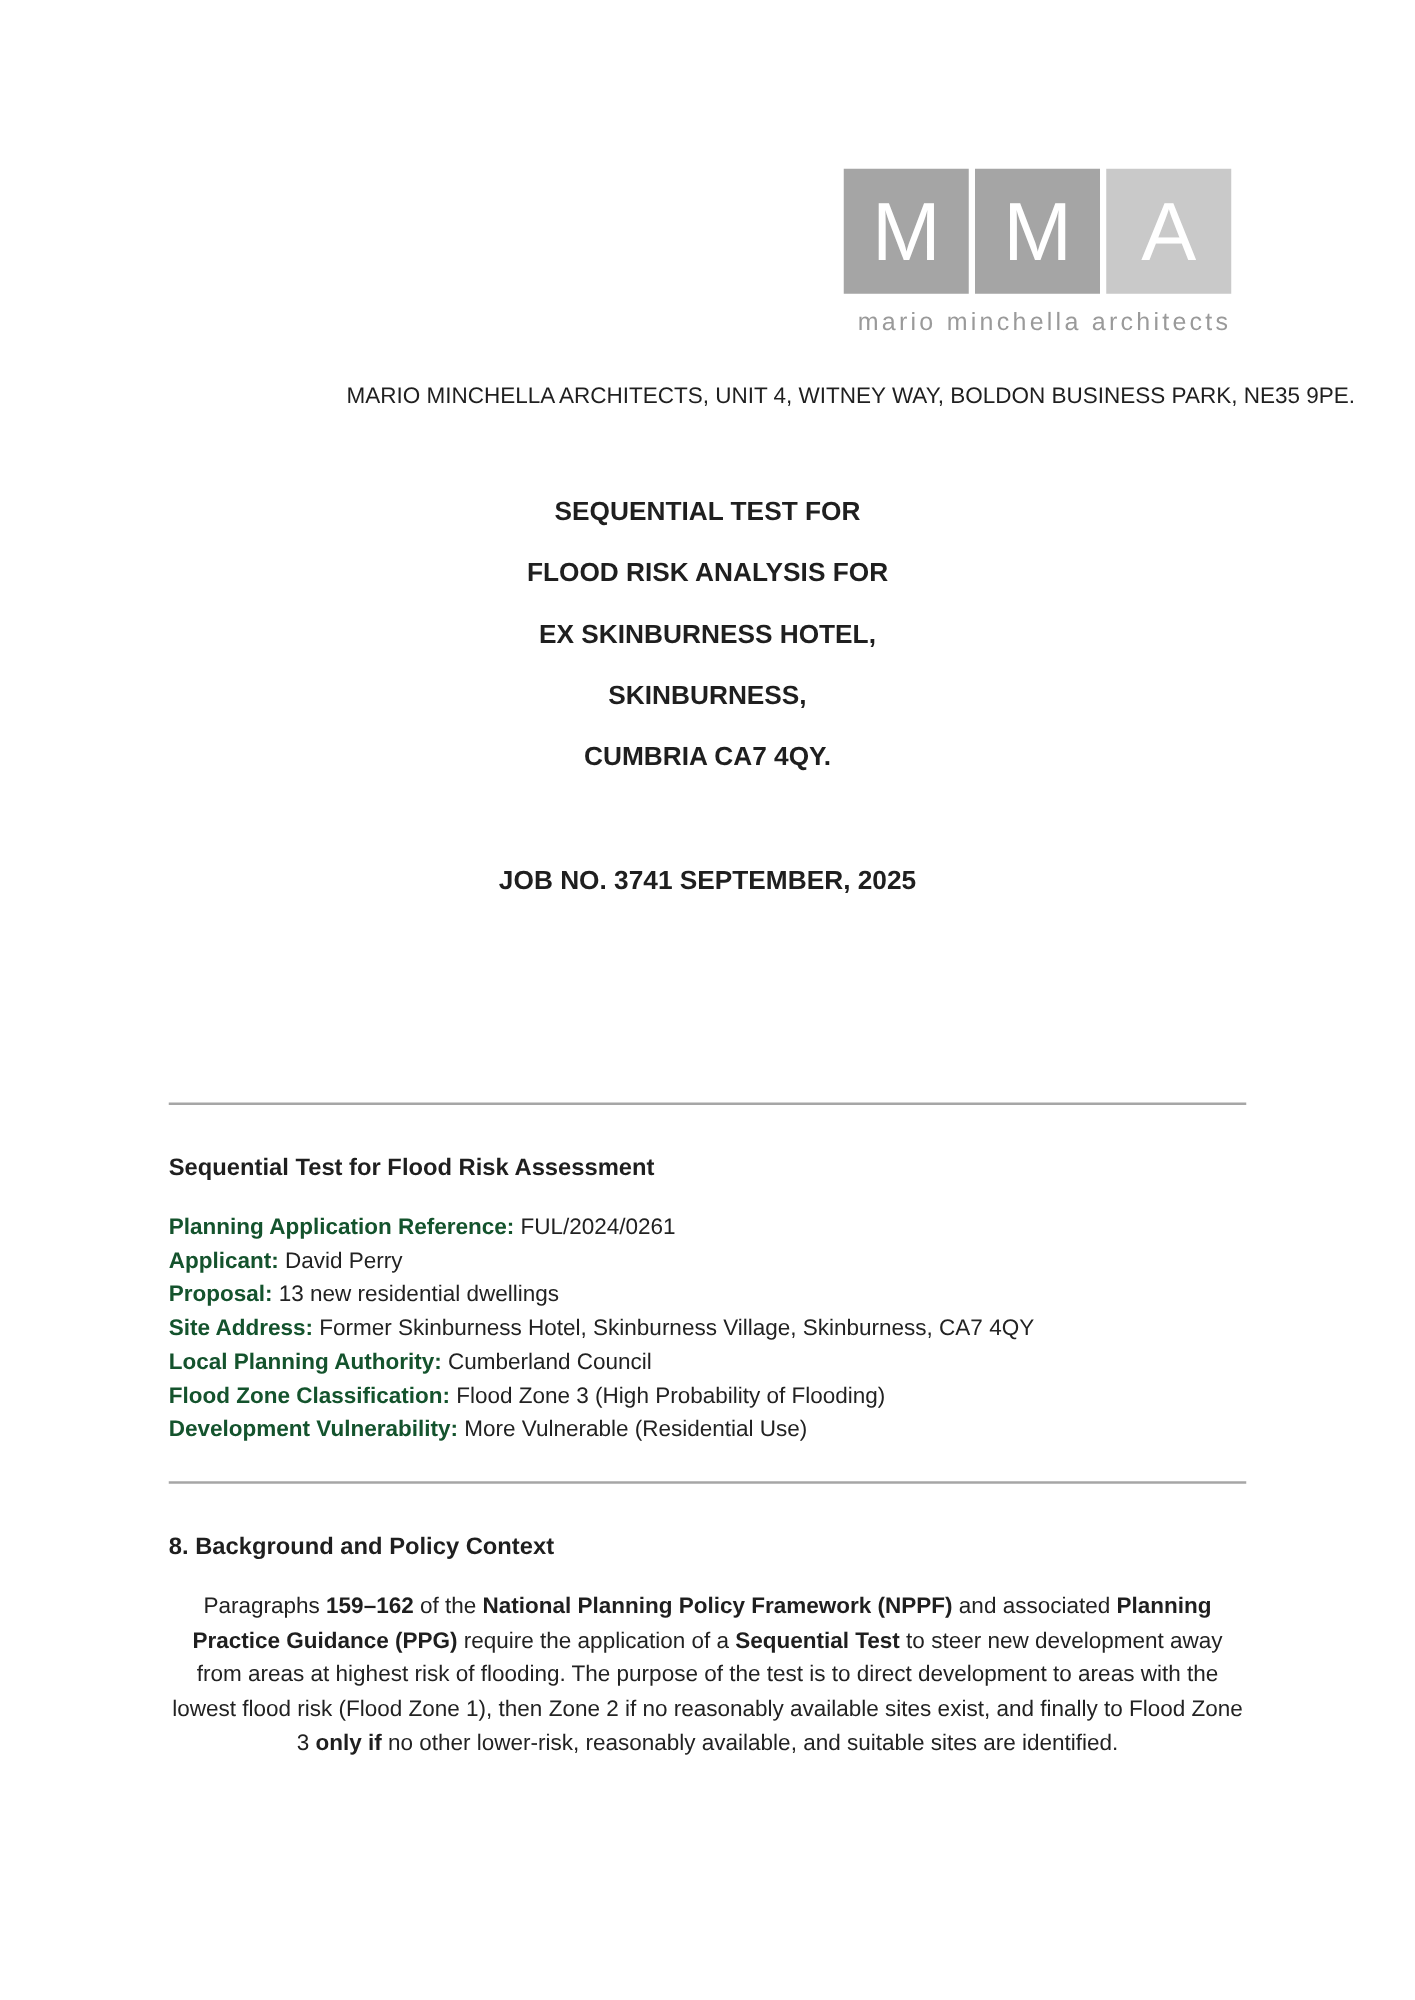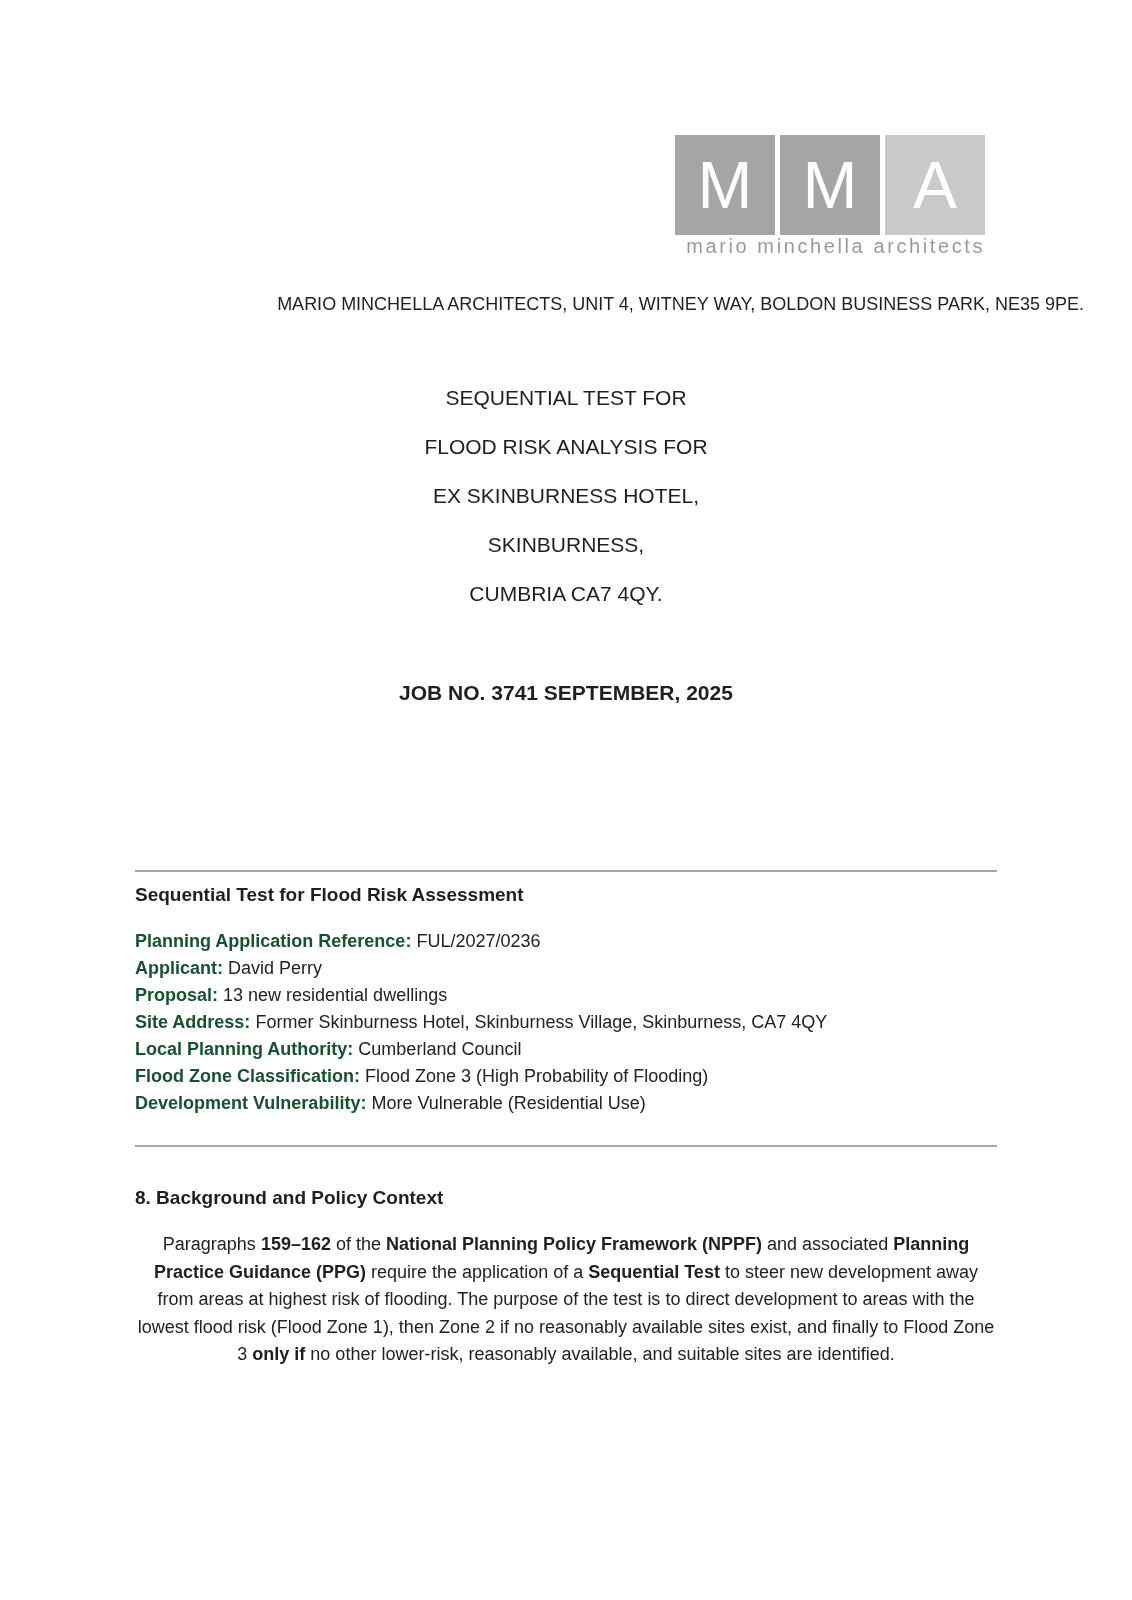--- a/index.html
+++ b/index.html
@@ -34,21 +34,21 @@
     display: flex;
     align-items: center;
     justify-content: center;
     color: #ffffff;
     font-size: 66px;
     font-weight: 400;
     line-height: 1;
     user-select: none;
   }
   .logo-subtitle {
-    margin-top: 0;
+    margin-top: 12px;
     font-size: 20px;
     letter-spacing: 2.6px;
     color: #9a9a9a;
     white-space: nowrap;
   }
 
   
   .address {
     margin-top: 36px;
     text-align: right;
@@ -57,21 +57,21 @@
     padding: 0 48px;
   }
 
   
   .title-block {
     margin-top: 58px;
     text-align: center;
   }
   .title-line {
     font-size: 21px;
-    font-weight: 400;
+    font-weight: 700;
     color: #1f1f1f;
     line-height: 49px;
   }
   .job-line {
     margin-top: 50px;
     font-size: 21px;
     font-weight: 700;
     color: #1f1f1f;
     line-height: 49px;
   }
@@ -83,21 +83,21 @@
   }
   .rule {
     border: none;
     border-top: 2px solid #a6a6a6;
     margin: 0;
   }
   .rule-1 { margin-top: 153px; }
   .rule-2 { margin-top: 28px; }
 
   .summary-heading {
-    margin-top: 12px;
+    margin-top: 40px;
     font-size: 19px;
     font-weight: 700;
     color: #1f1f1f;
   }
   .fields {
     margin-top: 22px;
     font-size: 18px;
     line-height: 27px;
     color: #222222;
   }
@@ -157,21 +157,21 @@
 
   <div class="content">
 
     <hr class="rule rule-1">
 
     <div class="summary-heading">Sequential Test for Flood Risk Assessment</div>
 
     <div class="fields">
       <div class="field-row">
         <span class="label">Planning Application Reference:</span>
-        <span class="value">FUL/2027/0236</span>
+        <span class="value">FUL/2024/0261</span>
       </div>
       <div class="field-row">
         <span class="label">Applicant:</span>
         <span class="value">David Perry</span>
       </div>
       <div class="field-row">
         <span class="label">Proposal:</span>
         <span class="value">13 new residential dwellings</span>
       </div>
       <div class="field-row">

